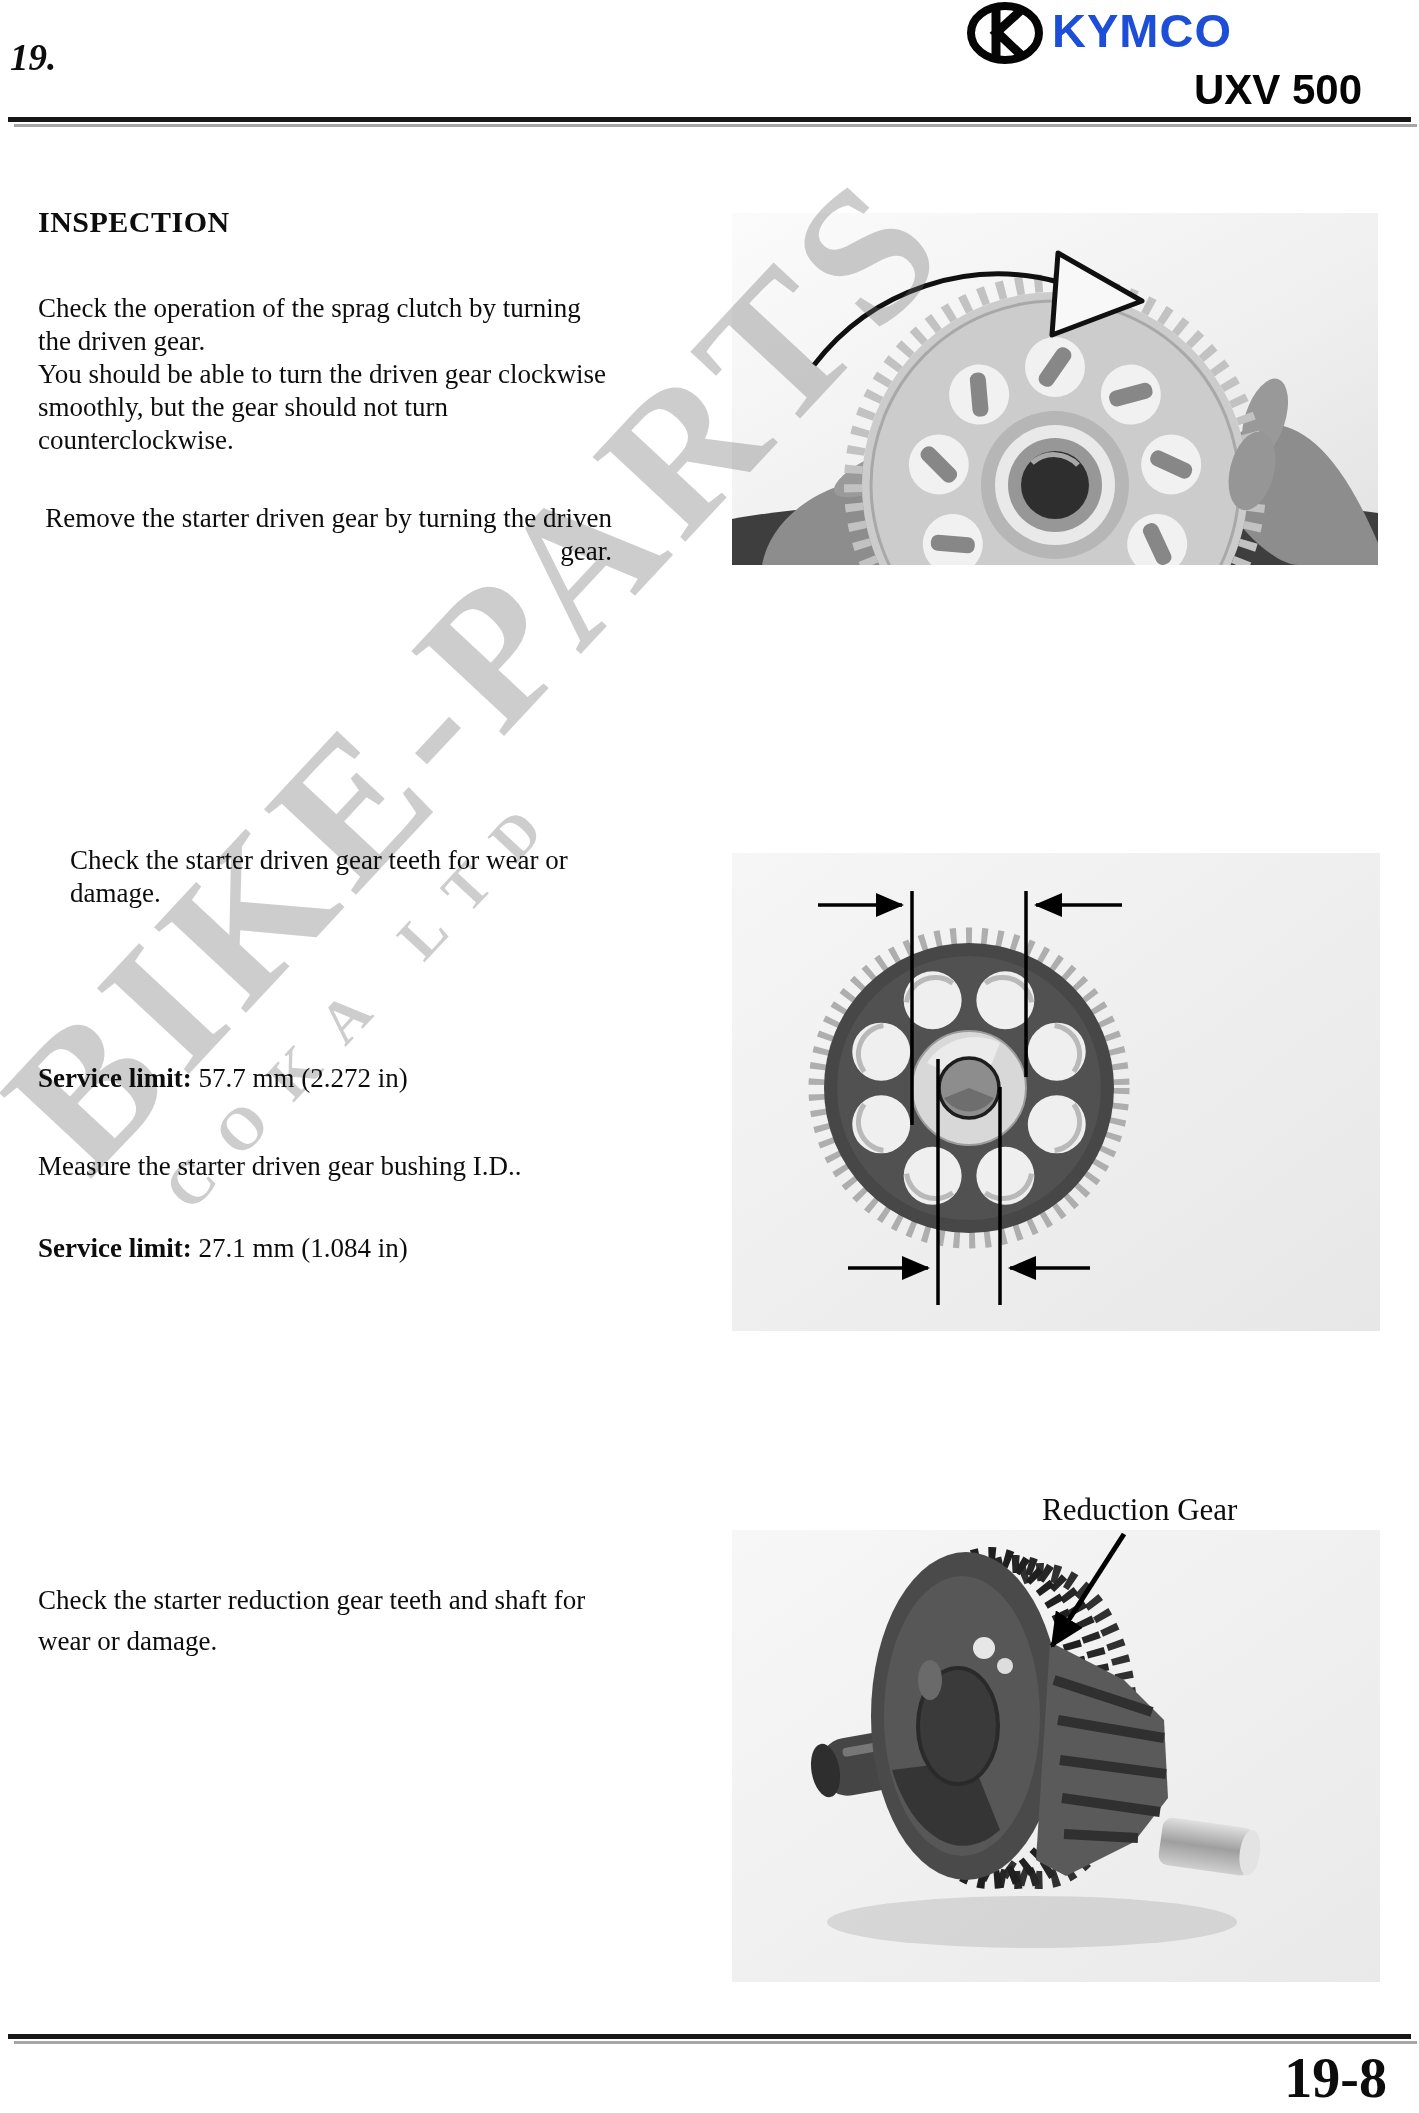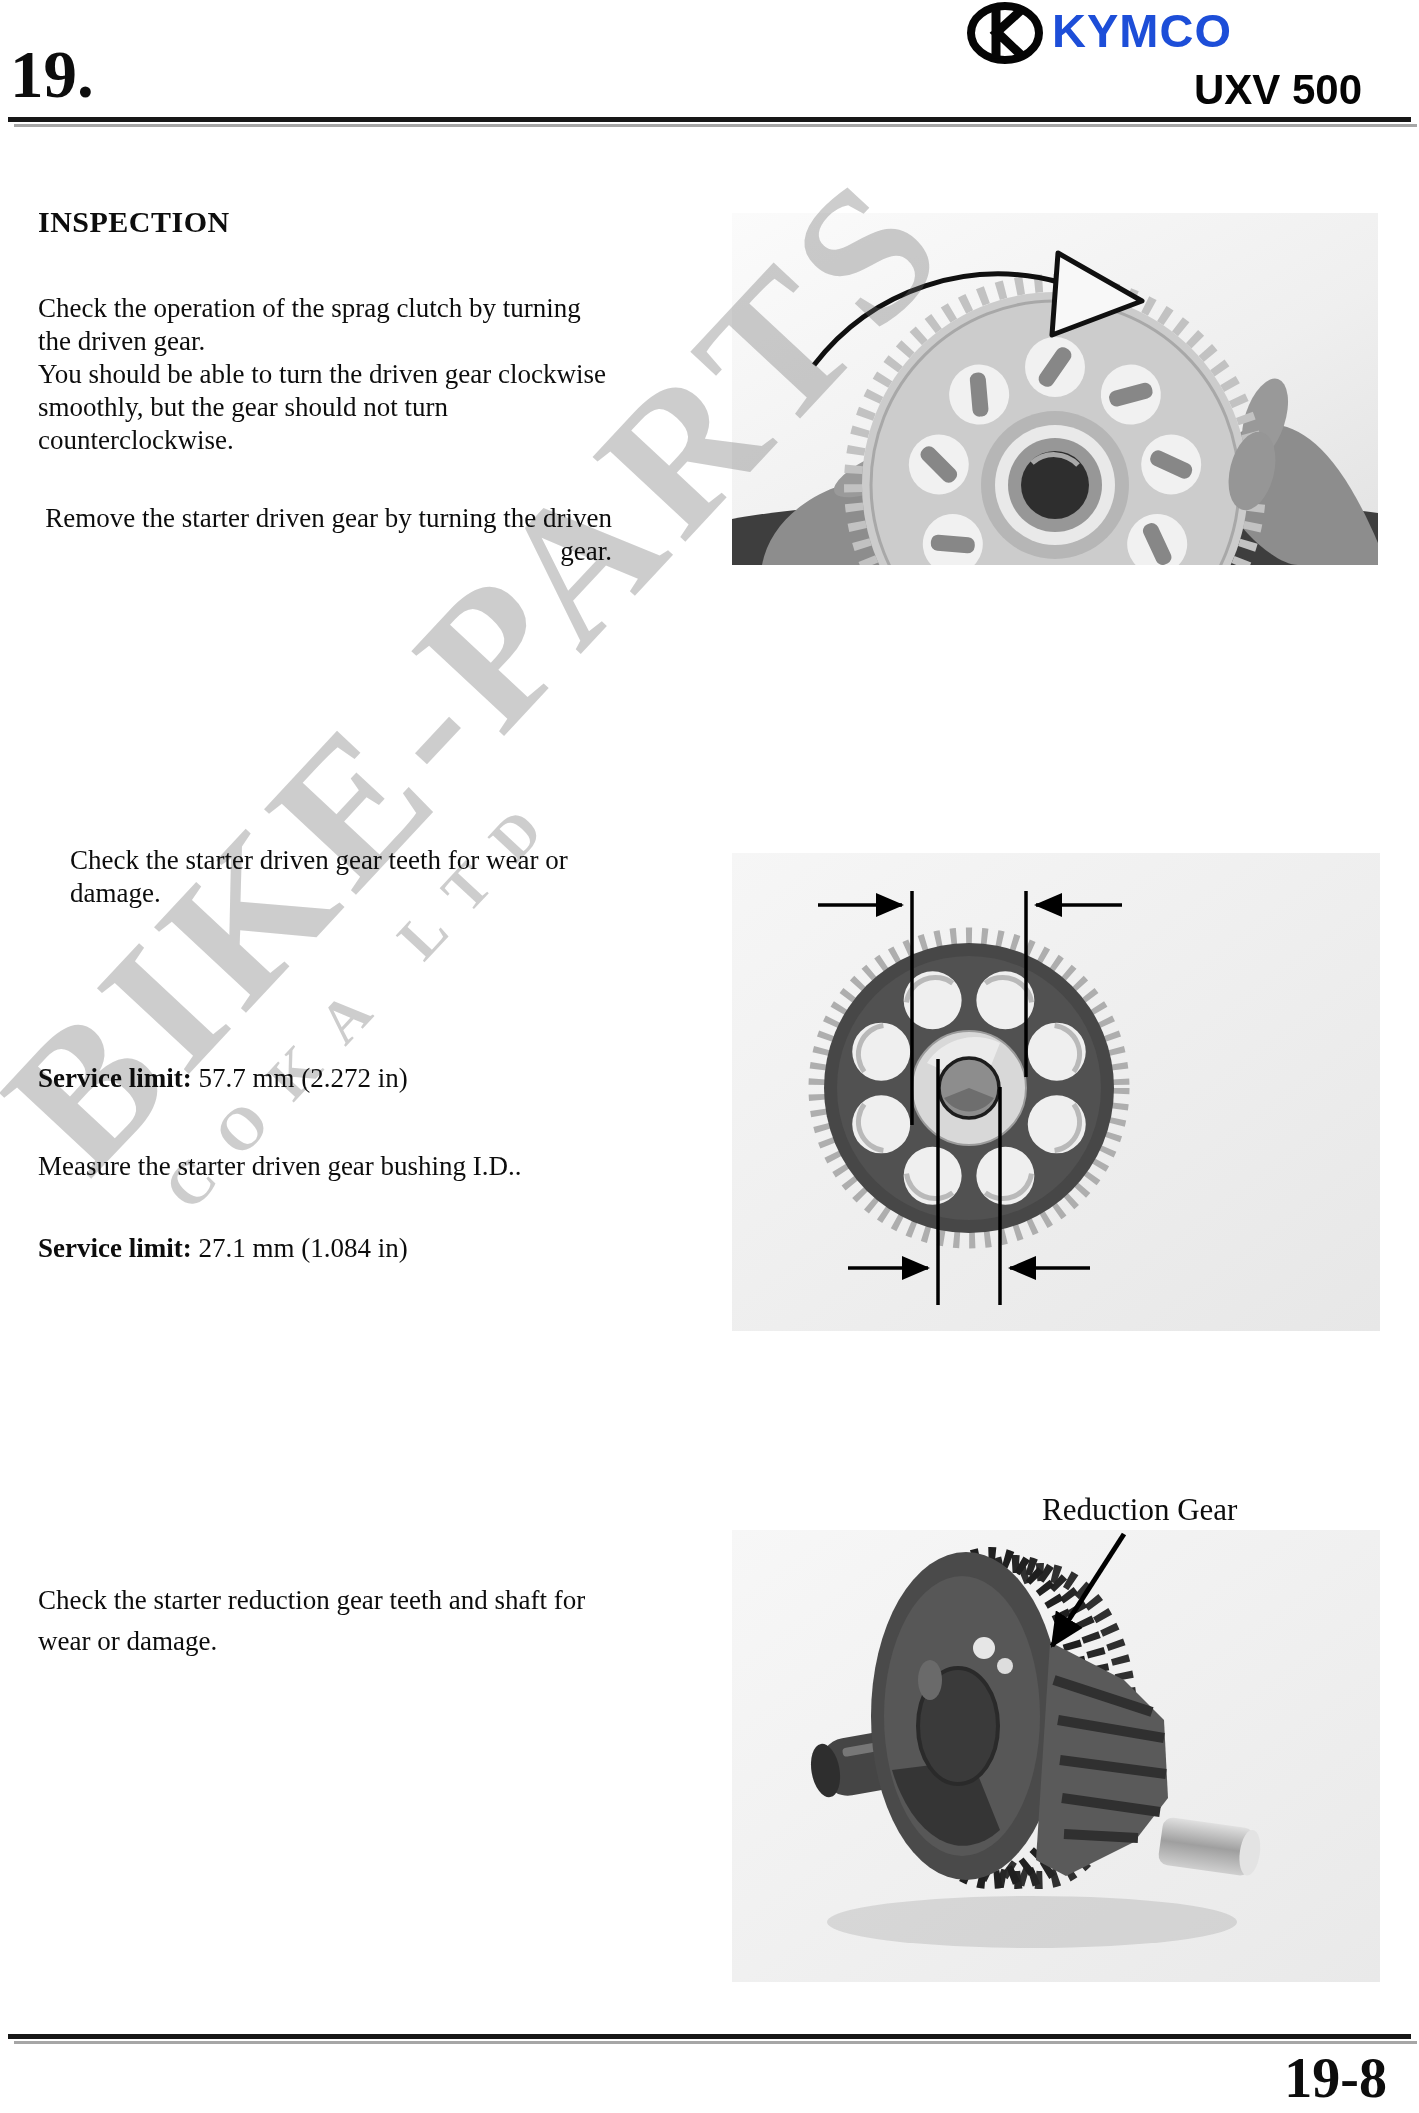--- a/index.html
+++ b/index.html
@@ -5,21 +5,21 @@
   html,body{margin:0;padding:0;background:#888;}
   .page{position:relative;width:1419px;height:2113px;background:#ffffff;overflow:hidden;
         font-family:"Liberation Serif",serif;color:#0d0d0d;margin:0 auto;}
   
   .logo{position:absolute;left:966px;top:2px;width:78px;height:62px;}
   .brandword{position:absolute;left:1052px;top:0px;font-family:Liberation Sans, sans-serif;
              font-weight:900;font-size:47px;line-height:62px;letter-spacing:1px;color:#1d4ed8;}
   .model{position:absolute;right:57px;top:66px;font-family:"Liberation Sans",sans-serif;
          font-weight:700;font-size:42px;color:#050505;}
   .title{position:absolute;left:10px;top:36px;display:flex;align-items:baseline;gap:12px;white-space:nowrap;}
-  .title .num{font-size:67px;font-weight:700;}
+  .title .num{font-size:37px;font-weight:700;font-style:italic;}
   .title .name{font-size:44px;font-weight:700;letter-spacing:0px;}
   .rule{position:absolute;left:8px;right:8px;height:5px;background:#171717;}
   .rule::after{content:"";position:absolute;left:6px;right:-6px;top:7px;height:3px;background:#a6a6a6;}
   .rule-top{top:117px;}
   .rule-bottom{top:2034px;}
   
   .col{position:absolute;left:38px;width:574px;font-size:27px;line-height:1.22;}
   .h-inspection{top:204px;font-size:30px;font-weight:700;letter-spacing:.5px;}
   .para{white-space:pre-line;}
   .p1{top:292px;}

